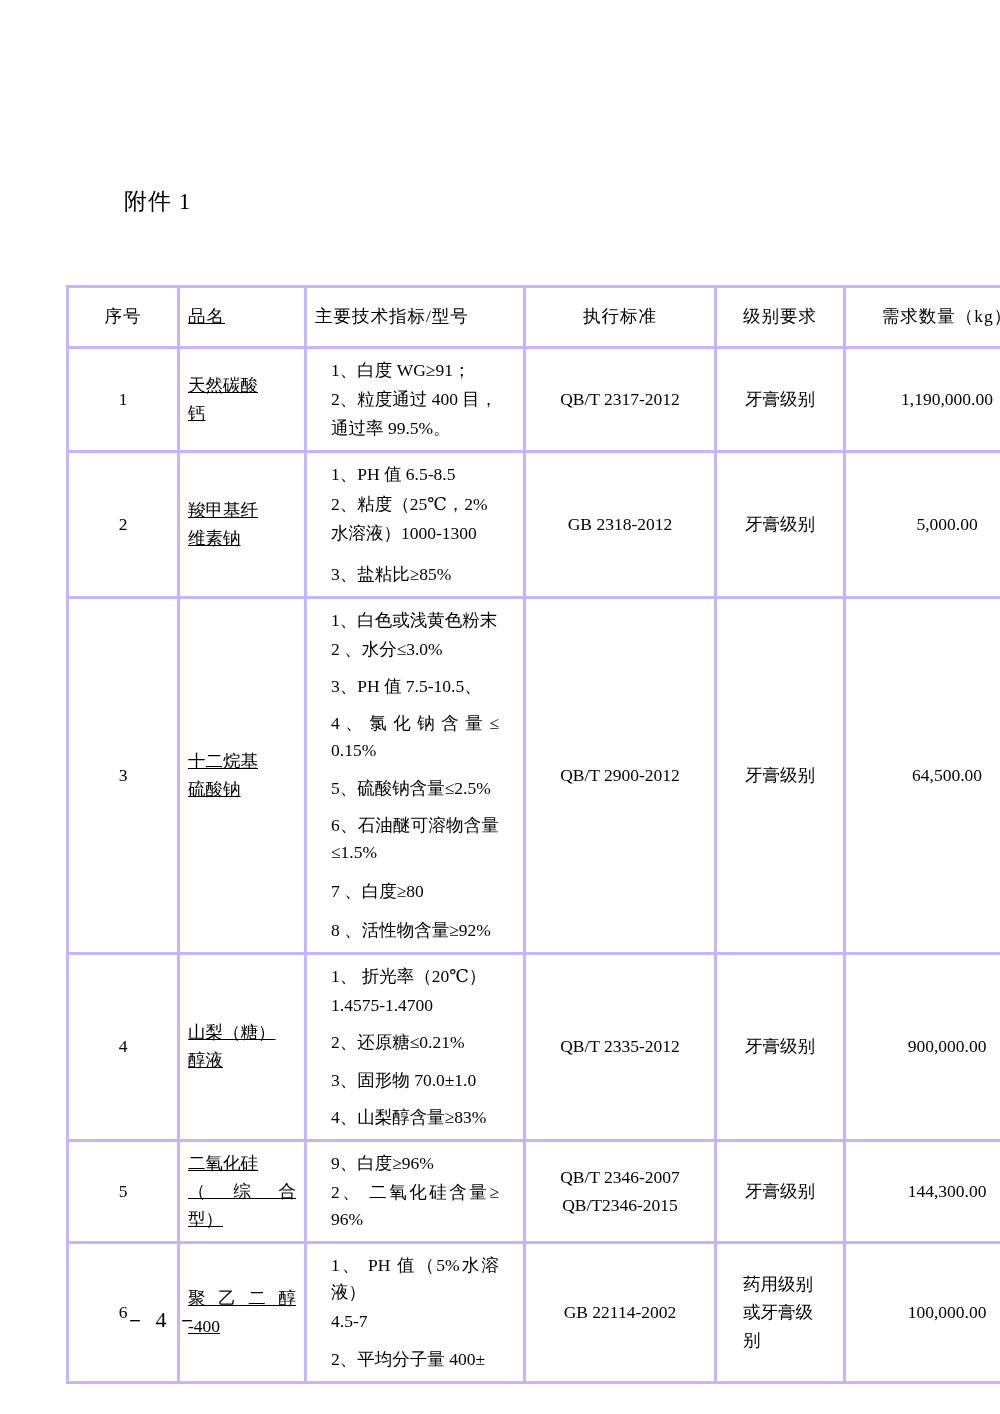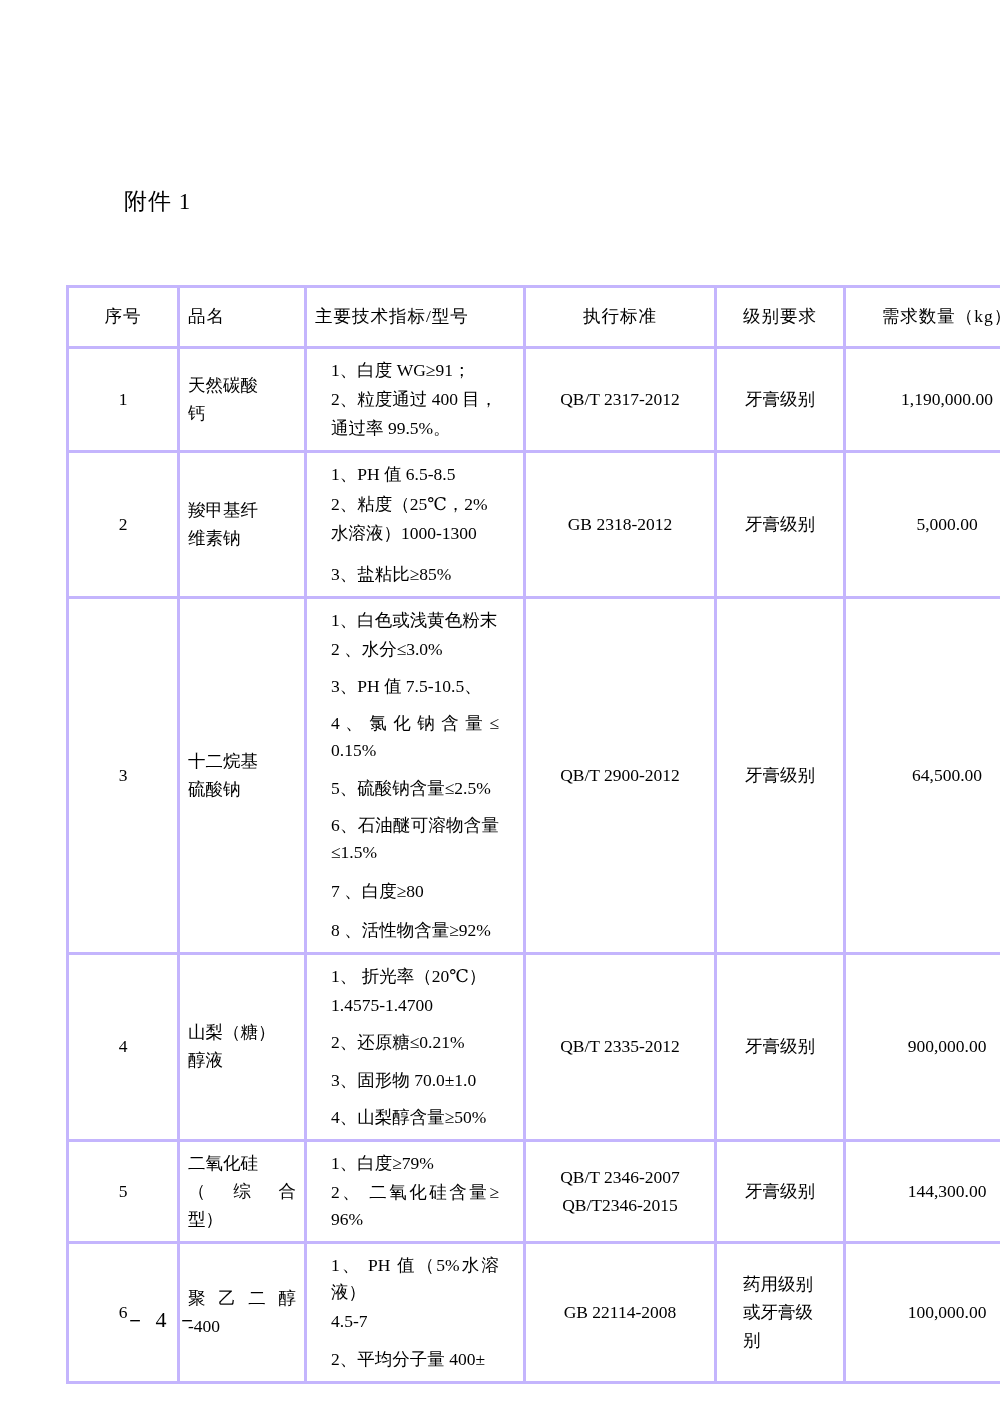--- a/index.html
+++ b/index.html
@@ -50,21 +50,21 @@
     font-size: 17.5px;
     line-height: 1.55;
   }
   table.spec-table td, table.spec-table th {
     border: 3px solid #c4b5fd;
     padding: 6px 8px;
     vertical-align: middle;
     font-weight: normal;
   }
   .col-idx   { width: 92px;  text-align: center; }
-  .col-name  { width: 108px; text-align: left; }
+  .col-name  { width: 108px; text-align: left; text-decoration: underline; }
   .col-spec  { width: 200px; text-align: left; }
   .col-std   { width: 172px; text-align: center; font-family: Liberation Serif, serif; }
   .col-grade { width: 110px; text-align: center; }
   .col-qty   { width: 186px; text-align: center; }
 
   thead td {
     text-align: center;
     height: 46px;
     letter-spacing: 1px;
   }
@@ -197,40 +197,40 @@
           <div>醇液</div>
         </td>
         <td class="col-spec spec-cell">
           <div>1、 折光率（20℃）</div>
           <div>1.4575-1.4700</div>
           <div style="height:6px"></div>
           <div>2、还原糖≤0.21%</div>
           <div style="height:6px"></div>
           <div>3、固形物 70.0±1.0</div>
           <div style="height:6px"></div>
-          <div>4、山梨醇含量≥50%</div>
+          <div>4、山梨醇含量≥83%</div>
         </td>
         <td class="col-std std-cell">
           <div>QB/T 2335-2012</div>
         </td>
         <td class="col-grade grade-cell">
           <div>牙膏级别</div>
         </td>
         <td class="col-qty">900,000.00</td>
       </tr>
 
       <tr>
         <td class="col-idx">5</td>
         <td class="col-name name-cell">
           <div>二氧化硅</div>
           <div class="justify-spread">（ 综 合</div>
           <div>型）</div>
         </td>
         <td class="col-spec spec-cell">
-          <div>1、白度≥79%</div>
+          <div>9、白度≥96%</div>
           <div>2、 二氧化硅含量≥ 96%</div>
         </td>
         <td class="col-std std-cell">
           <div>QB/T 2346-2007</div>
           <div>QB/T2346-2015</div>
         </td>
         <td class="col-grade grade-cell">
           <div>牙膏级别</div>
         </td>
         <td class="col-qty">144,300.00</td>
@@ -242,21 +242,21 @@
           <div class="justify-spread">聚乙二醇</div>
           <div>-400</div>
         </td>
         <td class="col-spec spec-cell">
           <div>1、 PH 值（5%水溶液）</div>
           <div>4.5-7</div>
           <div style="height:6px"></div>
           <div>2、平均分子量 400±</div>
         </td>
         <td class="col-std std-cell">
-          <div>GB 22114-2008</div>
+          <div>GB 22114-2002</div>
         </td>
         <td class="col-grade grade-cell" style="text-align:left; padding-left:18px;">
           <div>药用级别</div>
           <div>或牙膏级</div>
           <div>别</div>
         </td>
         <td class="col-qty">100,000.00</td>
       </tr>
     </tbody>
   </table>

